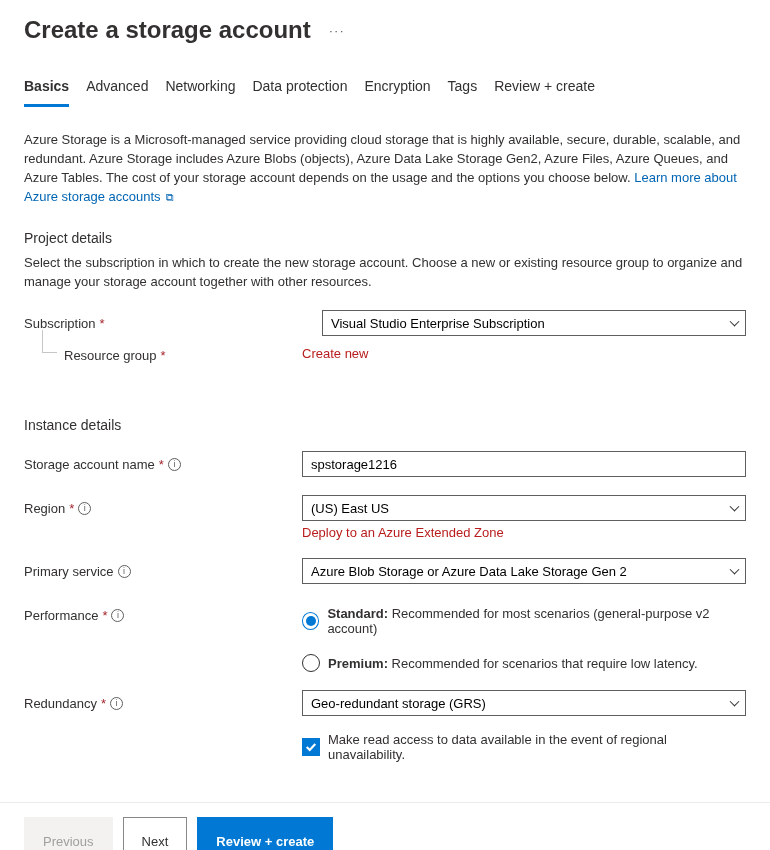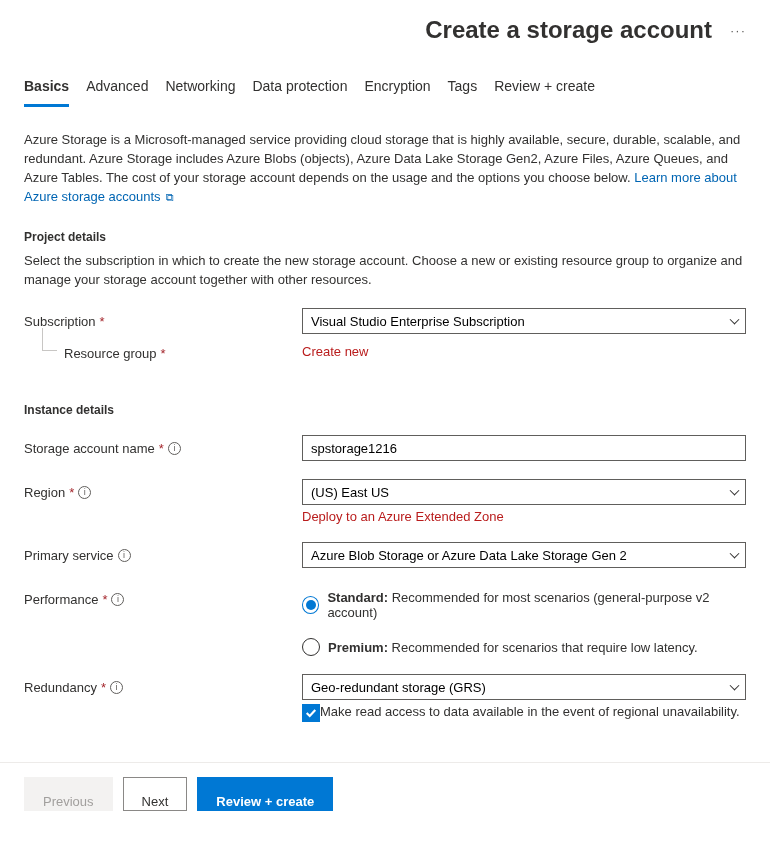--- a/index.html
+++ b/index.html
@@ -6,39 +6,39 @@
   body {
     margin: 0;
     padding: 0;
     font-family: "Segoe UI", -apple-system, sans-serif;
     font-size: 13px;
     color: #323130;
     background: #fff;
     width: 770px;
   }
   .page { padding: 16px 24px 0 24px; }
-  .title-row { display: flex; align-items: center; margin-bottom: 28px; justify-content: flex-end; }
+  .title-row { display: flex; align-items: center; margin-bottom: 28px; }
   h1 { font-size: 24px; font-weight: 600; margin: 0; }
   .more-icon { margin-left: 18px; color: #605e5c; font-size: 13px; letter-spacing: 1px; cursor: default;}
   .tabs { display: flex; gap: 17px; border-bottom: 0; margin-bottom: 24px; }
   .tab {
     padding: 6px 0 10px 0;
     font-size: 14px;
     color: #323130;
     cursor: pointer;
     border-bottom: 3px solid transparent;
   }
   .tab.active { font-weight: 600; border-bottom-color: #0078d4; }
   .intro-text { line-height: 1.45; margin-bottom: 24px; }
   a.link { color: #0065b3; text-decoration: none; }
   .ext-icon { font-size: 11px; margin-left: 2px; }
-  .section-title { font-weight: 700; font-size: 12px; margin: 0 0 8px 0; }
+  .section-title { font-weight: 400; font-size: 14px; margin: 12px 0 8px 0; }
   .section-desc { line-height: 1.45; margin-bottom: 18px; }
   .field-row { display: flex; align-items: flex-start; margin-bottom: 18px; }
-  .field-row.tight { margin-bottom: 6px; }
+  .field-row.tight { margin-bottom: 6px; gap: 20px; }
   .label-col { width: 278px; padding-top: 6px; display:flex; align-items:center; gap:4px;}
   .label-col.indent { padding-left: 40px; position: relative; }
   .label-col.indent::before {
     content:""; position:absolute; left:18px; top:-12px; width:14px; height:22px;
     border-left:1px solid #c8c6c4; border-bottom:1px solid #c8c6c4;
   }
   .req { color: #a4262c; }
   .info-icon {
     display:inline-flex; align-items:center; justify-content:center;
     width:13px; height:13px; border:1px solid #605e5c; border-radius:50%;
@@ -62,21 +62,21 @@
   }
   .sublink { color:#b91c1c; font-size:13px; margin-top:4px; display:inline-block; cursor:pointer; text-decoration:none;}
   .radio-row { display:flex; align-items:center; gap:8px; margin-bottom:14px; padding-top:4px;}
   .radio {
     width:18px; height:18px; border:1px solid #323130; border-radius:50%;
     display:inline-flex; align-items:center; justify-content:center; cursor:pointer;
   }
   .radio.checked::after { content:""; width:10px; height:10px; background:#0078d4; border-radius:50%; }
   .radio.checked { border-color:#0078d4; }
   .radio-label b { font-weight:600; }
-  .check-row { display:flex; align-items:flex-start; margin-top:4px; }
+  .check-row { display:flex; align-items:center; gap:8px; margin-top:16px; }
   .checkbox {
     width:18px; height:18px; background:#0078d4; display:inline-flex;
     align-items:center; justify-content:center; cursor:pointer;
   }
   .checkbox svg { width:12px; height:12px; stroke:#fff; stroke-width:2.5; fill:none; }
   .footer {
     position: relative; margin-top: 40px; padding: 14px 0 14px 24px;
     border-top: 1px solid #edebe9; display:flex; gap:10px;
     margin-left:-24px; margin-right:-24px; width:770px;
   }

